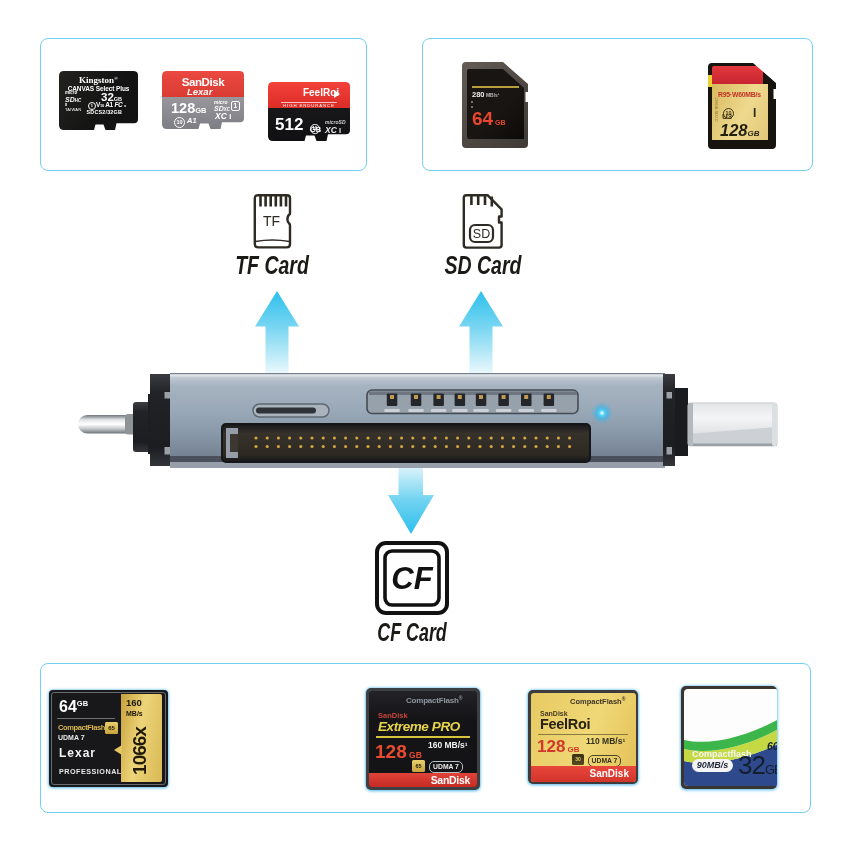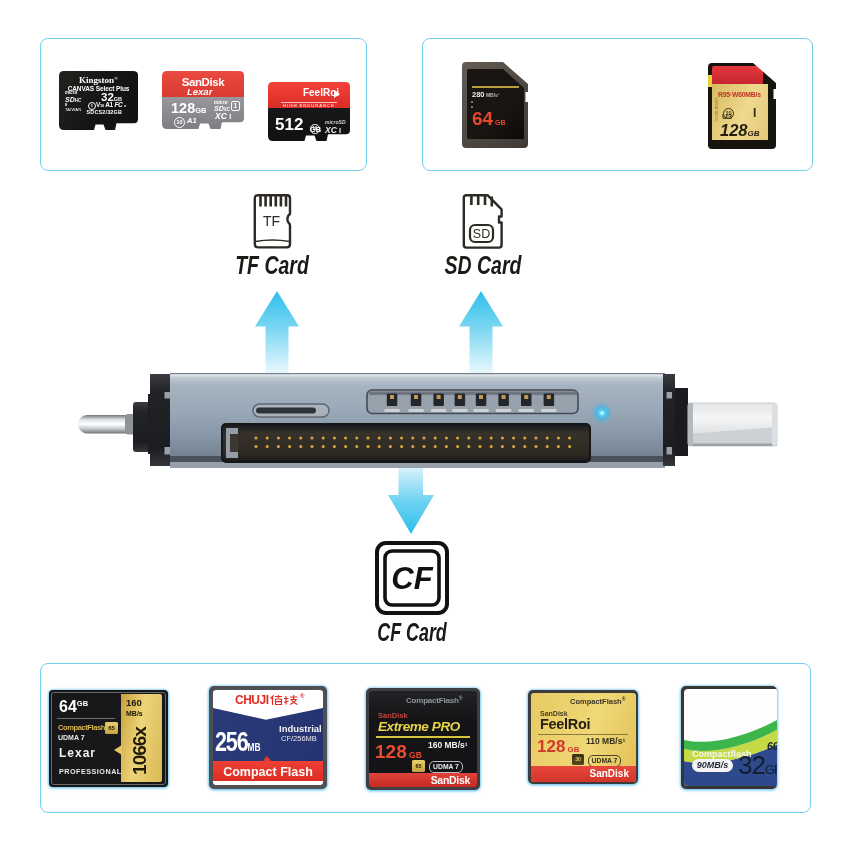--- a/index.html
+++ b/index.html
@@ -129,38 +129,20 @@
     <div style="left:77px;top:8px;color:#1c1708;font-weight:700;font-size:9.5px;line-height:1.05">160<br><span style="font-size:7px">MB/s</span></div>
     <div style="left:60px;top:50px;width:62px;height:22px;color:#201a06;font-weight:700;font-size:19px;letter-spacing:-1px;text-align:center;line-height:22px;transform:rotate(-90deg)">1066x</div>
     <div style="left:65px;top:55px;width:0;height:0;border-top:5px solid transparent;border-bottom:5px solid transparent;border-right:8px solid #e5c75f"></div>
     <div style="left:10px;top:9px;color:#fff;font-weight:700;font-size:16px">64<span style="font-size:7.5px;vertical-align:6.5px">GB</span></div>
     <div style="left:8px;top:28px;width:58px;height:1px;background:#6f6f72"></div>
     <div style="left:9px;top:34px;color:#d9b64e;font-weight:700;font-size:7.5px;letter-spacing:-.4px">CompactFlash<span style="font-size:4.5px;vertical-align:3px">®</span></div>
     <div style="left:9px;top:44px;color:#e8e8e8;font-weight:700;font-size:7px">UDMA 7</div>
     <div style="left:56px;top:32px;width:13px;height:12px;background:linear-gradient(#e8cf6e,#c9a33d);border-radius:1.5px;color:#1d1805;font-size:6px;font-weight:700;text-align:center;line-height:12px">65</div>
     <div style="left:10px;top:57px;color:#f2f2f2;font-weight:700;font-size:12px;letter-spacing:1px">Lexar</div>
     <div style="left:10px;top:78px;color:#e8e8e8;font-weight:700;font-size:7.2px;letter-spacing:.5px">PROFESSIONAL</div>
-  </div>
-  <div class="card halo" style="left:209px;top:686px;width:118px;height:103px;background:#4e5054;border-radius:5px">
-    <div style="left:4px;top:4px;width:110px;height:95px;background:#fff;border-radius:3px"></div>
-    <div style="left:26px;top:8px;color:#e02c22;font-weight:700;font-size:12px;letter-spacing:-.5px">CHUJI</div>
-    <svg style="left:61px;top:8px" width="30" height="12" viewBox="0 0 30 12">
-      <g stroke="#e02c22" stroke-width="1.2" fill="none">
-        <path d="M2.5,2 V11 M0.5,4.5 L3.5,1.5 M5,2.5 H12 M8.5,1 V4 M5.5,5 H11.5 M5.5,5 V10.5 H11.5 V5 M5.5,7.7 H11.5"></path>
-        <path d="M16,2 V10.5 M14,4.5 H18.5 M14,8.5 L18.5,7 M20,3 H27.5 M23.7,1 V5 M20.5,5.5 H27 M26,5.5 Q25,8 20,10.5 M21,5.5 Q23,8.5 27.5,10.5"></path>
-      </g>
-    </svg>
-    <div style="left:91px;top:7px;color:#e02c22;font-weight:700;font-size:6px">®</div>
-    <div style="left:4px;top:22px;width:110px;height:53px;background:linear-gradient(100deg,#2a3a78,#253471);clip-path:polygon(0 0,48% 22%,100% 0,100% 100%,0 100%)"></div>
-    <div style="left:6px;top:43px;color:#fff;font-weight:700;font-size:27px;letter-spacing:-1.5px;transform:scaleX(.8);transform-origin:0 0">256<span style="font-size:10.5px;letter-spacing:0">MB</span></div>
-    <div style="left:70px;top:38px;color:#f2f2f4;font-size:9.5px;font-weight:700">Industrial</div>
-    <div style="left:72px;top:49px;color:#e8e8ec;font-size:7.5px">CF/256MB</div>
-    <div style="left:4px;top:75px;width:110px;height:20px;background:linear-gradient(#ef4036,#dd2c22)"></div>
-    <div style="left:53px;top:69.5px;width:0;height:0;border-left:5px solid transparent;border-right:5px solid transparent;border-bottom:6px solid #e23a30"></div>
-    <div style="left:4px;top:80px;width:110px;text-align:center;color:#fff;font-size:12.5px;font-weight:700">Compact Flash</div>
   </div>
   <div class="card halo" style="left:366px;top:688px;width:114px;height:102px;background:#3e3f43;border-radius:5px">
     <div style="left:3px;top:3px;width:108px;height:96px;background:linear-gradient(#232327,#141417 30%);border-radius:3px"></div>
     <div style="left:40px;top:8px;color:#8f969e;font-weight:700;font-size:8px;letter-spacing:-.2px">CompactFlash<span style="font-size:5px;vertical-align:3px">®</span></div>
     <div style="left:12px;top:24px;color:#c8443c;font-weight:700;font-size:7.5px">SanDisk</div>
     <div style="left:12px;top:32px;color:#e8d44a;font-weight:700;font-style:italic;font-size:13.5px;letter-spacing:-.4px">Extreme PRO</div>
     <div style="left:10px;top:48px;width:94px;height:1.5px;background:#d8c33e"></div>
     <div style="left:9px;top:54px;color:#e84b2e;font-weight:700;font-size:19px">128<span style="font-size:8.5px"> GB</span></div>
     <div style="left:62px;top:53px;color:#f0f0f0;font-weight:700;font-size:8.5px">160 MB/s¹</div>
     <div style="left:46px;top:72px;width:13px;height:12px;background:linear-gradient(#e8cf6e,#c9a33d);border-radius:1.5px;color:#1d1805;font-size:5.5px;font-weight:700;text-align:center;line-height:12px">65</div>

